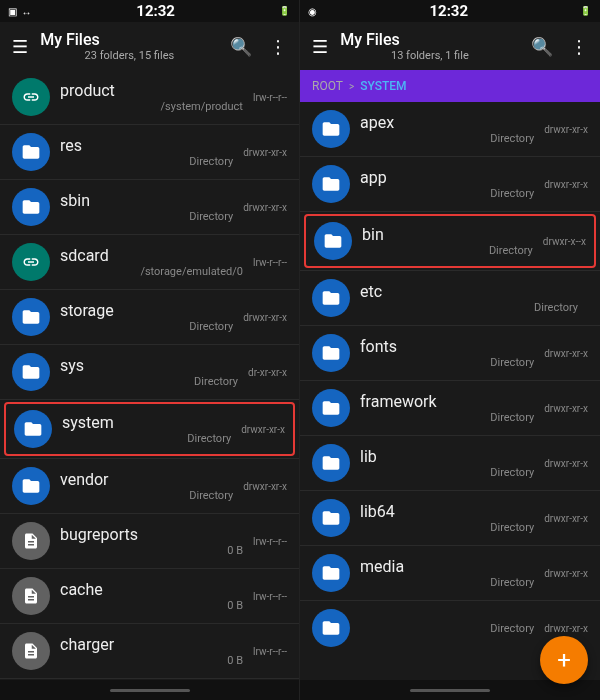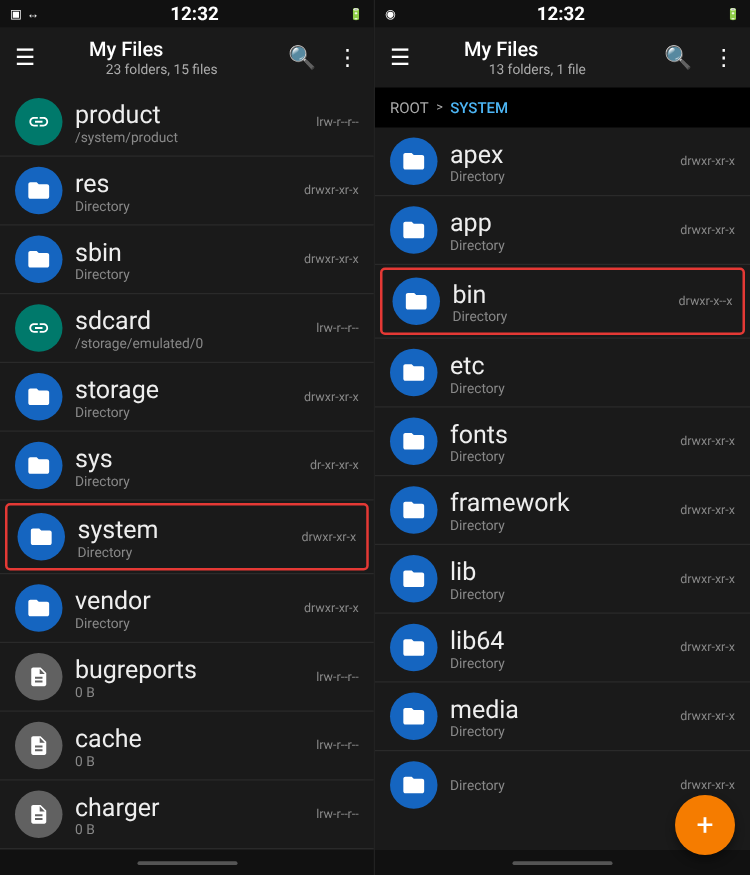--- a/index.html
+++ b/index.html
@@ -41,29 +41,29 @@
     .app-header {
       height: 48px;
       background: #1a1a1a;
       display: flex;
       align-items: center;
       padding: 0 12px;
       gap: 12px;
     }
     .app-header .menu-icon { color: #fff; font-size: 18px; cursor: pointer; }
     .app-header .title-area { flex: 1; }
-    .app-header .title { color: #fff; font-size: 16px; font-weight: 500; margin-left: 31px; }
+    .app-header .title { color: #fff; font-size: 16px; font-weight: 500; }
     .app-header .subtitle { color: #aaa; font-size: 11px; text-align: center; }
     .app-header .header-icons { display: flex; gap: 16px; align-items: center; }
     .app-header .icon { color: #fff; font-size: 18px; cursor: pointer; }
 
     
     .breadcrumb {
       height: 32px;
-      background: #000000;
+      background: #6d28d9;
       display: flex;
       align-items: center;
       padding: 0 12px;
       gap: 6px;
       font-size: 12px;
     }
     .breadcrumb .crumb { color: #aaa; }
     .breadcrumb .crumb-active { color: #4db6f5; font-weight: 500; }
     .breadcrumb .chevron { color: #aaa; font-size: 10px; }
 
@@ -97,22 +97,22 @@
       height: 38px;
       border-radius: 50%;
       display: flex;
       align-items: center;
       justify-content: center;
       flex-shrink: 0;
       font-size: 16px;
     }
 
     .file-info { flex: 1; min-width: 0; }
-    .file-name { color: #eee; font-size: 20px; font-weight: 400; }
-    .file-type { color: #888; font-size: 11px; }
+    .file-name { color: #eee; font-size: 16px; font-weight: 400; }
+    .file-type { color: #888; font-size: 11px; text-align: right; }
     .file-perm { color: #888; font-size: 10px; flex-shrink: 0; margin-left: auto; }
 
     
     .fab {
       position: absolute;
       bottom: 16px;
       right: 12px;
       width: 48px;
       height: 48px;
       background: #f57c00;

